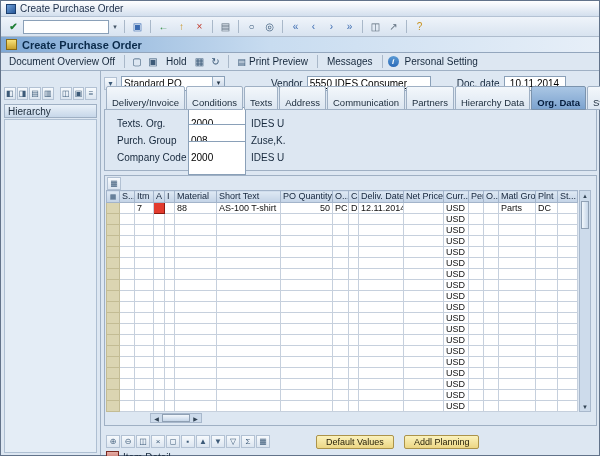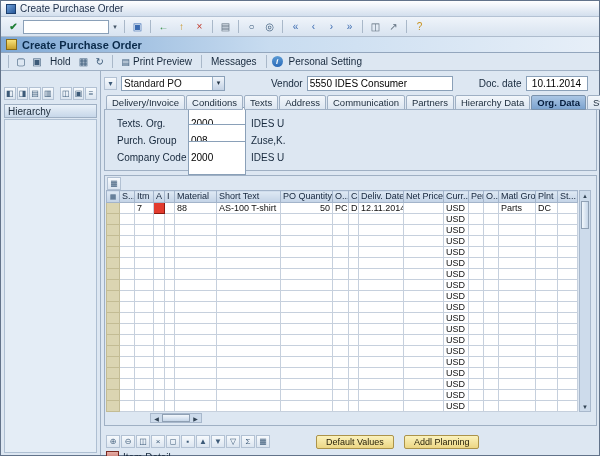--- a/index.html
+++ b/index.html
@@ -36,25 +36,25 @@
   .tree { flex:1; margin-top:1px; background:#e4edf6; border:1px solid #aebfd2; }
 
   .main { flex:1; min-width:0; display:flex; flex-direction:column; padding:2px 2px 2px 3px; }
   .hdrrow { height:20px; flex:0 0 20px; display:flex; align-items:center; gap:4px; }
   .combo { width:104px; height:15px; background:#fff; border:1px solid #8aa0b8; display:inline-flex; align-items:center; justify-content:space-between; font-size:10px; padding-left:2px; color:#111; }
   .combo-arrow { width:12px; height:13px; background:linear-gradient(#f0f5fb,#c4d2e4); border-left:1px solid #9ab0c6; font-size:7px; display:flex; align-items:center; justify-content:center; color:#234; }
   .lbl { font-size:10px; color:#16283c; white-space:nowrap; }
   .vendor-lbl { margin-left:42px; }
   .date-lbl { margin-left:22px; }
   .field { height:15px; background:#fff; border:1px solid #8aa0b8; font-size:10px; font-family:"Liberation Sans",sans-serif; padding:0 2px; }
-  .vendor { width:146px; }
+  .vendor { width:124px;text-decoration:underline; }
   .docdate { width:62px;text-align:center; }
 
   .tabs { height:15px; flex:0 0 15px; display:flex; align-items:flex-end; gap:1px; padding-left:2px; position:relative; z-index:2; margin-top:2px; }
-  .tab { font-size:9.5px; padding:1px 5px 1px; background:linear-gradient(#f3f7fb,#dce6f1); border:1px solid #9fb0c4; border-radius:2px 2px 0 0; color:#1a2a3a; white-space:nowrap; }
+  .tab { font-size:9.5px; padding:10px 5px 1px; background:linear-gradient(#f3f7fb,#dce6f1); border:1px solid #9fb0c4; border-radius:2px 2px 0 0; color:#1a2a3a; white-space:nowrap; }
   .tab.active { background:linear-gradient(#aac6e4,#7ca3cf); color:#041c3c; font-weight:bold; border-color:#7b93ad; }
 
   .tabpanel { border:1px solid #9fb0c4; background:#dde7f2; margin-top:-1px; padding:6px 4px 8px 12px; height:62px; flex:0 0 62px; }
   .frow { display:flex; align-items:center; height:15px; margin-bottom:2px; gap:5px; }
   .frow .lbl { width:66px; }
   .fbox { width:58px; height:13px; background:#fff; border:1px solid #8aa0b8; font-size:10px; font-family:"Liberation Sans",sans-serif; padding:16px 2px; }
   .ftext { font-size:10px; color:#16283c; }
 
   .gridwrap { margin-top:4px; border:1px solid #9fb0c4; background:#dde7f2; padding:1px 1px 2px 1px; }
   .gridbar { height:13px; display:flex; align-items:center; gap:2px; padding:0 1px 1px 1px; }
@@ -125,20 +125,21 @@
         <span class="tbtn" style="color: rgb(200, 146, 30);">?</span>
       </span>
   </div>
 
   <div class="appbar">
     <span class="appbar-icon"></span>
     <span>Create Purchase Order</span>
   </div>
 
   <div class="funcbar" id="funcbar">
+      <span class="fbtn">Document Overview Off</span>
       <span class="sep"></span>
       <span class="fico">▢</span>
       <span class="fico">▣</span>
       <span class="fbtn">Hold</span>
       <span class="fico">▦</span>
       <span class="fico">↻</span>
       <span class="sep"></span>
       <span class="fbtn"><span class="fico-in">▤</span>Print Preview</span>
       <span class="sep"></span>
       <span class="fbtn">Messages</span>

